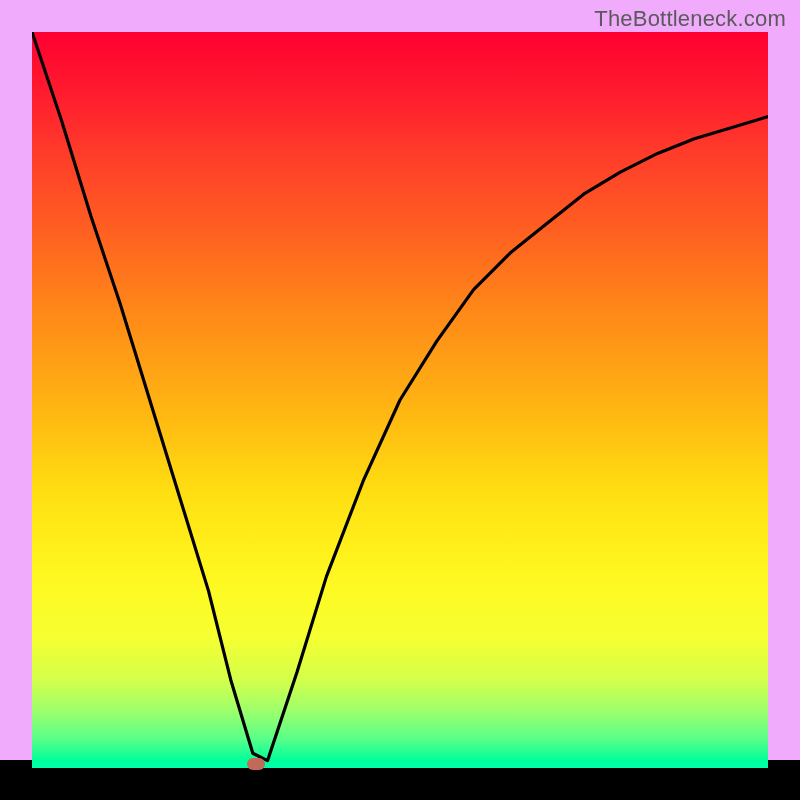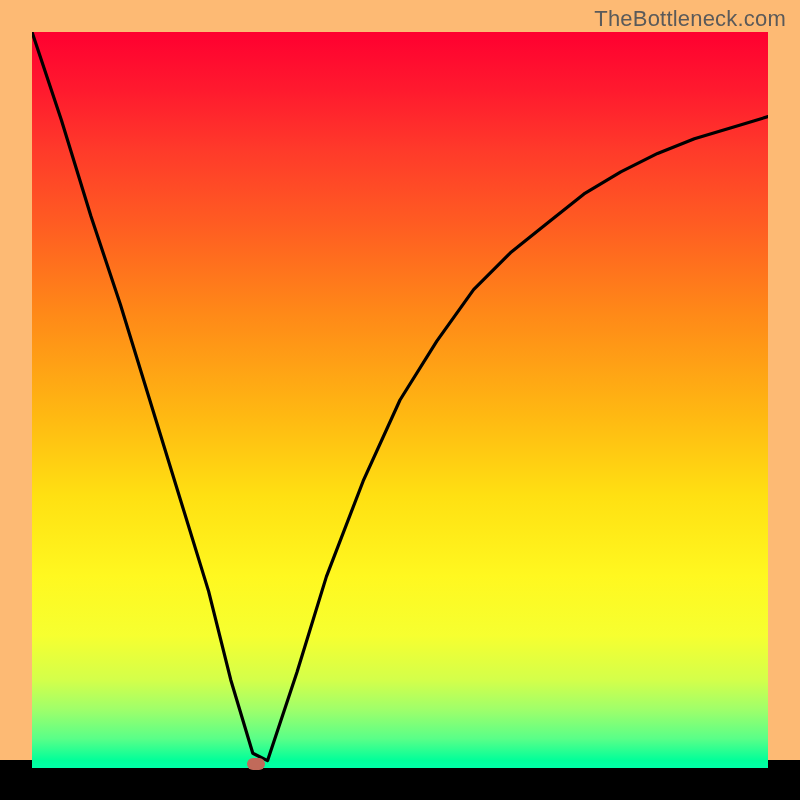--- a/index.html
+++ b/index.html
@@ -1,21 +1,21 @@
 <!DOCTYPE html>
 <html><head>
 <meta charset="utf-8">
 <style>
   * { margin: 0; padding: 0; box-sizing: border-box; }
   html, body { width: 800px; height: 800px; overflow: hidden; background: #000; }
   .chart-container {
     position: relative;
     width: 800px;
     height: 760px;
-    background: #fdba74;
+    background: #f0abfc;
   }
   .plot-area {
     position: absolute;
     left: 32px;
     top: 32px;
     width: 736px;
     height: 736px;
     background: linear-gradient(to bottom,
       #ff0030 0%,
       #ff1a2e 8%,

